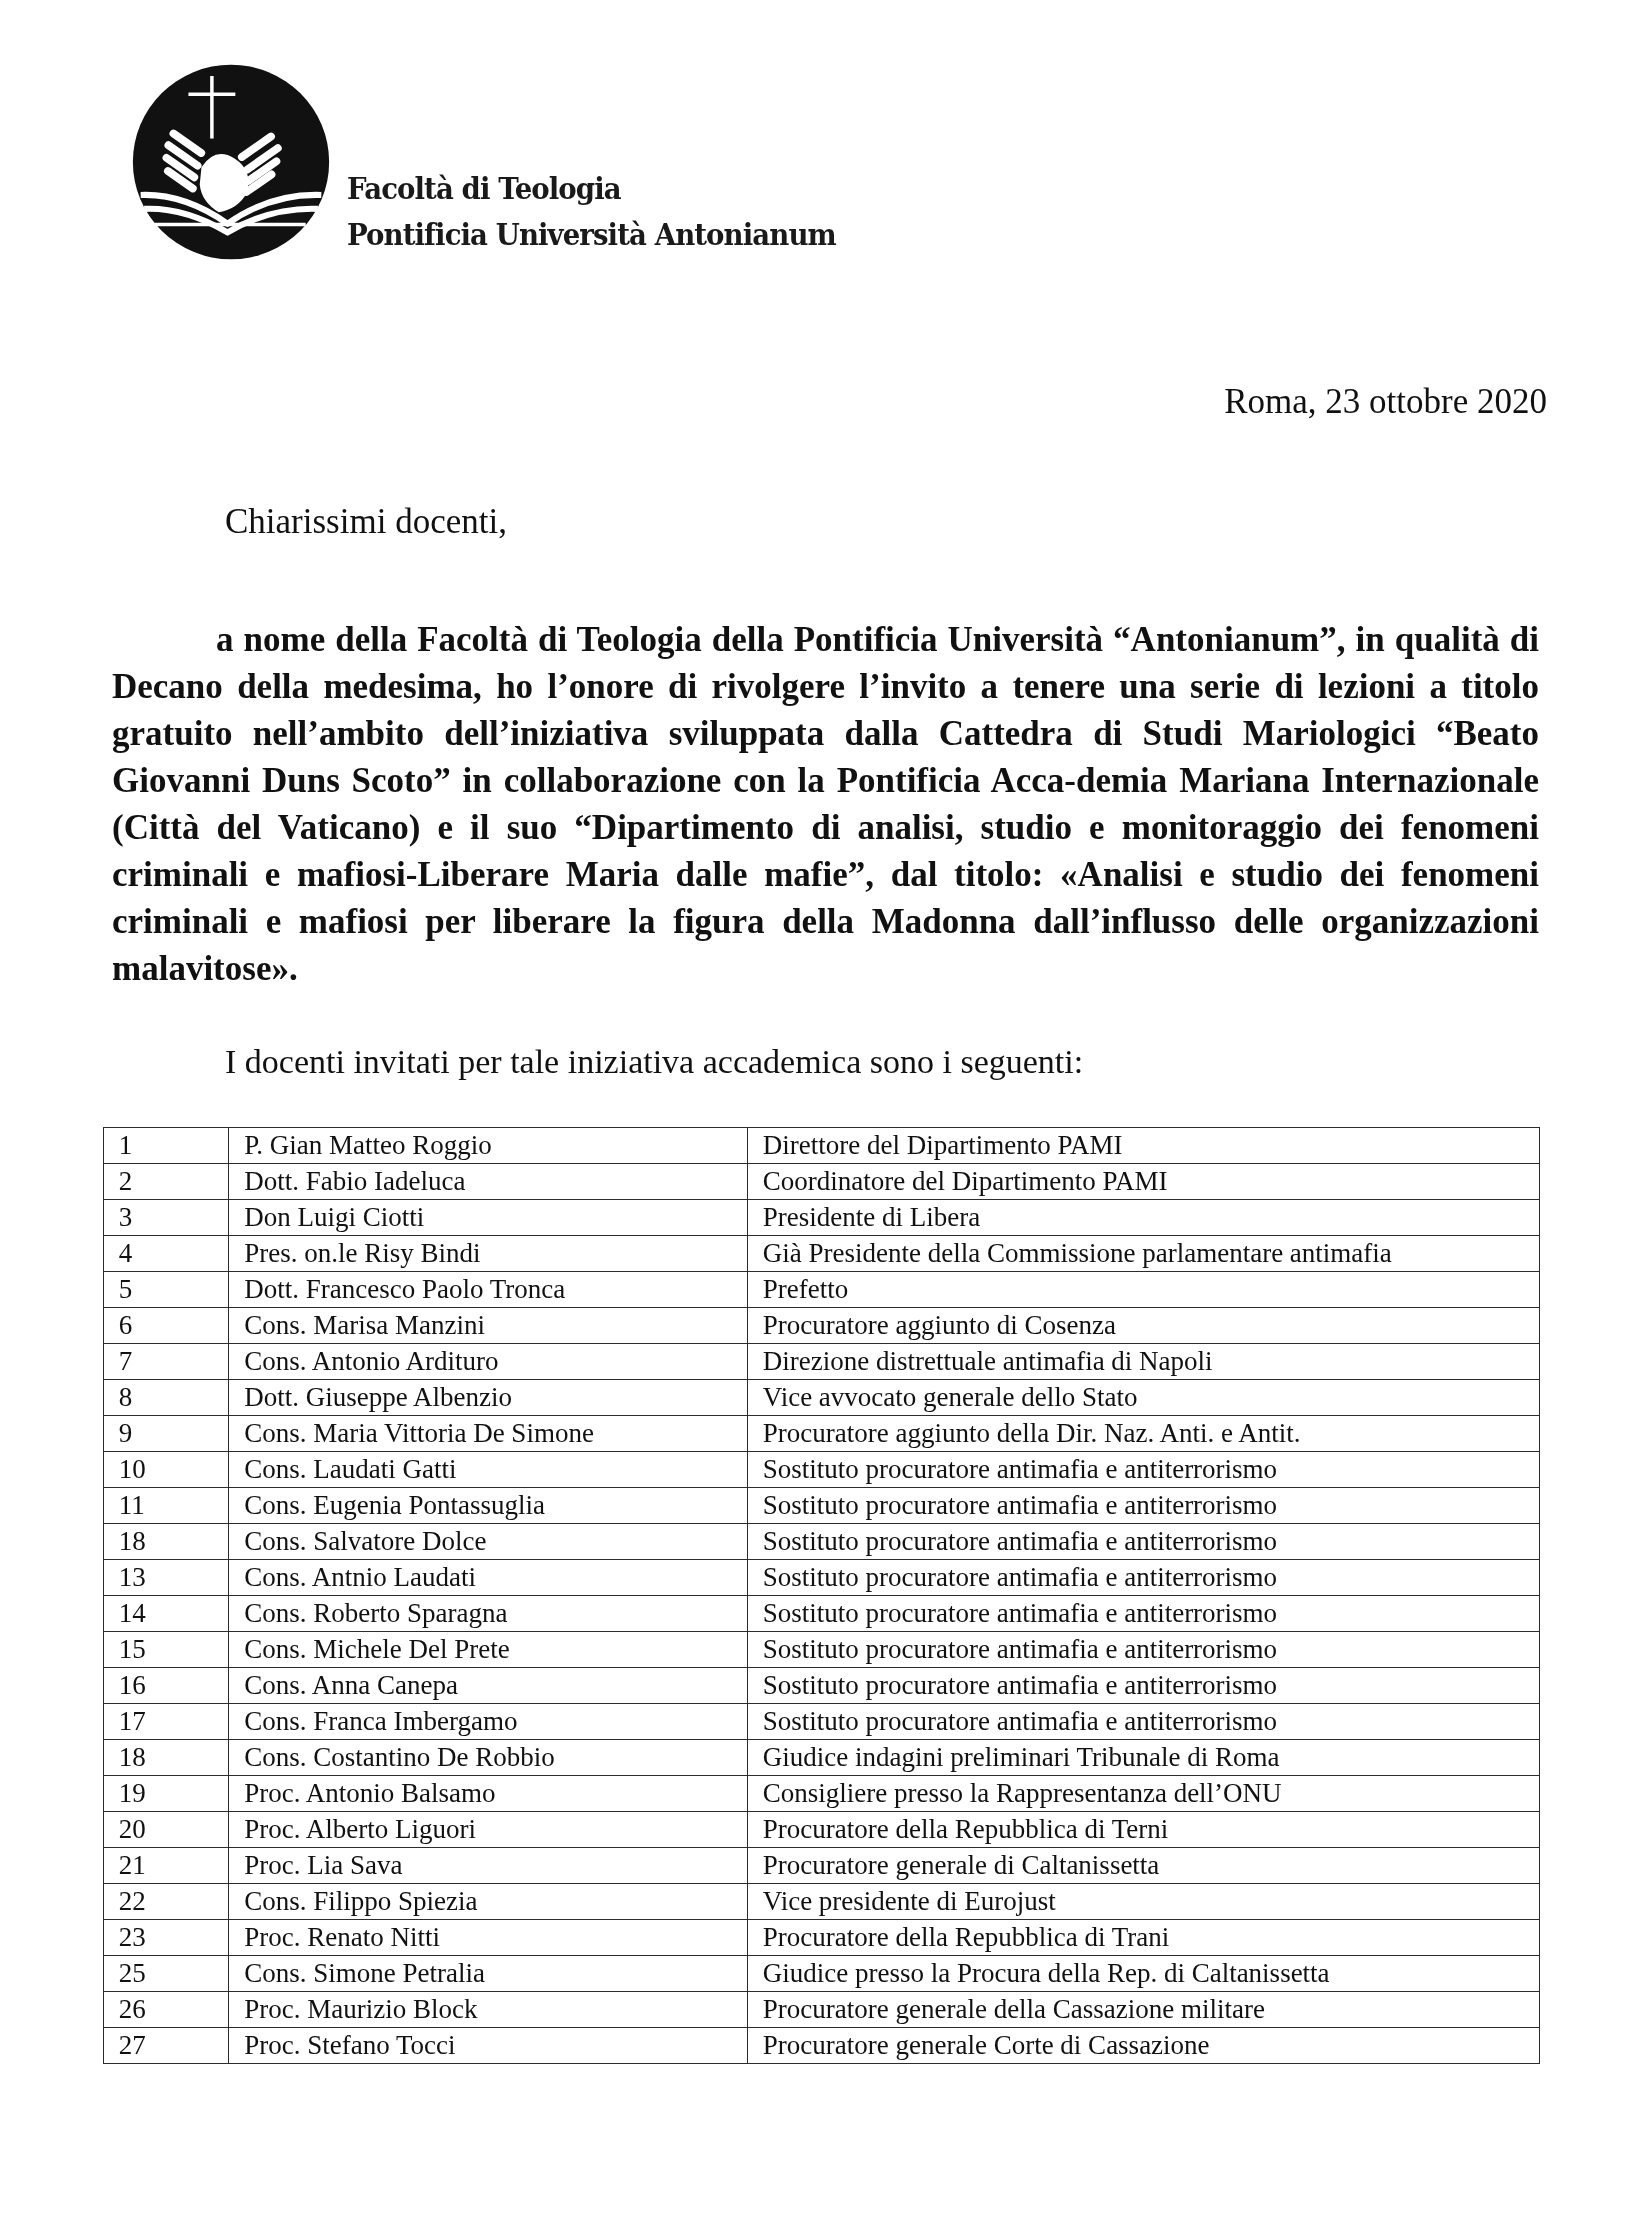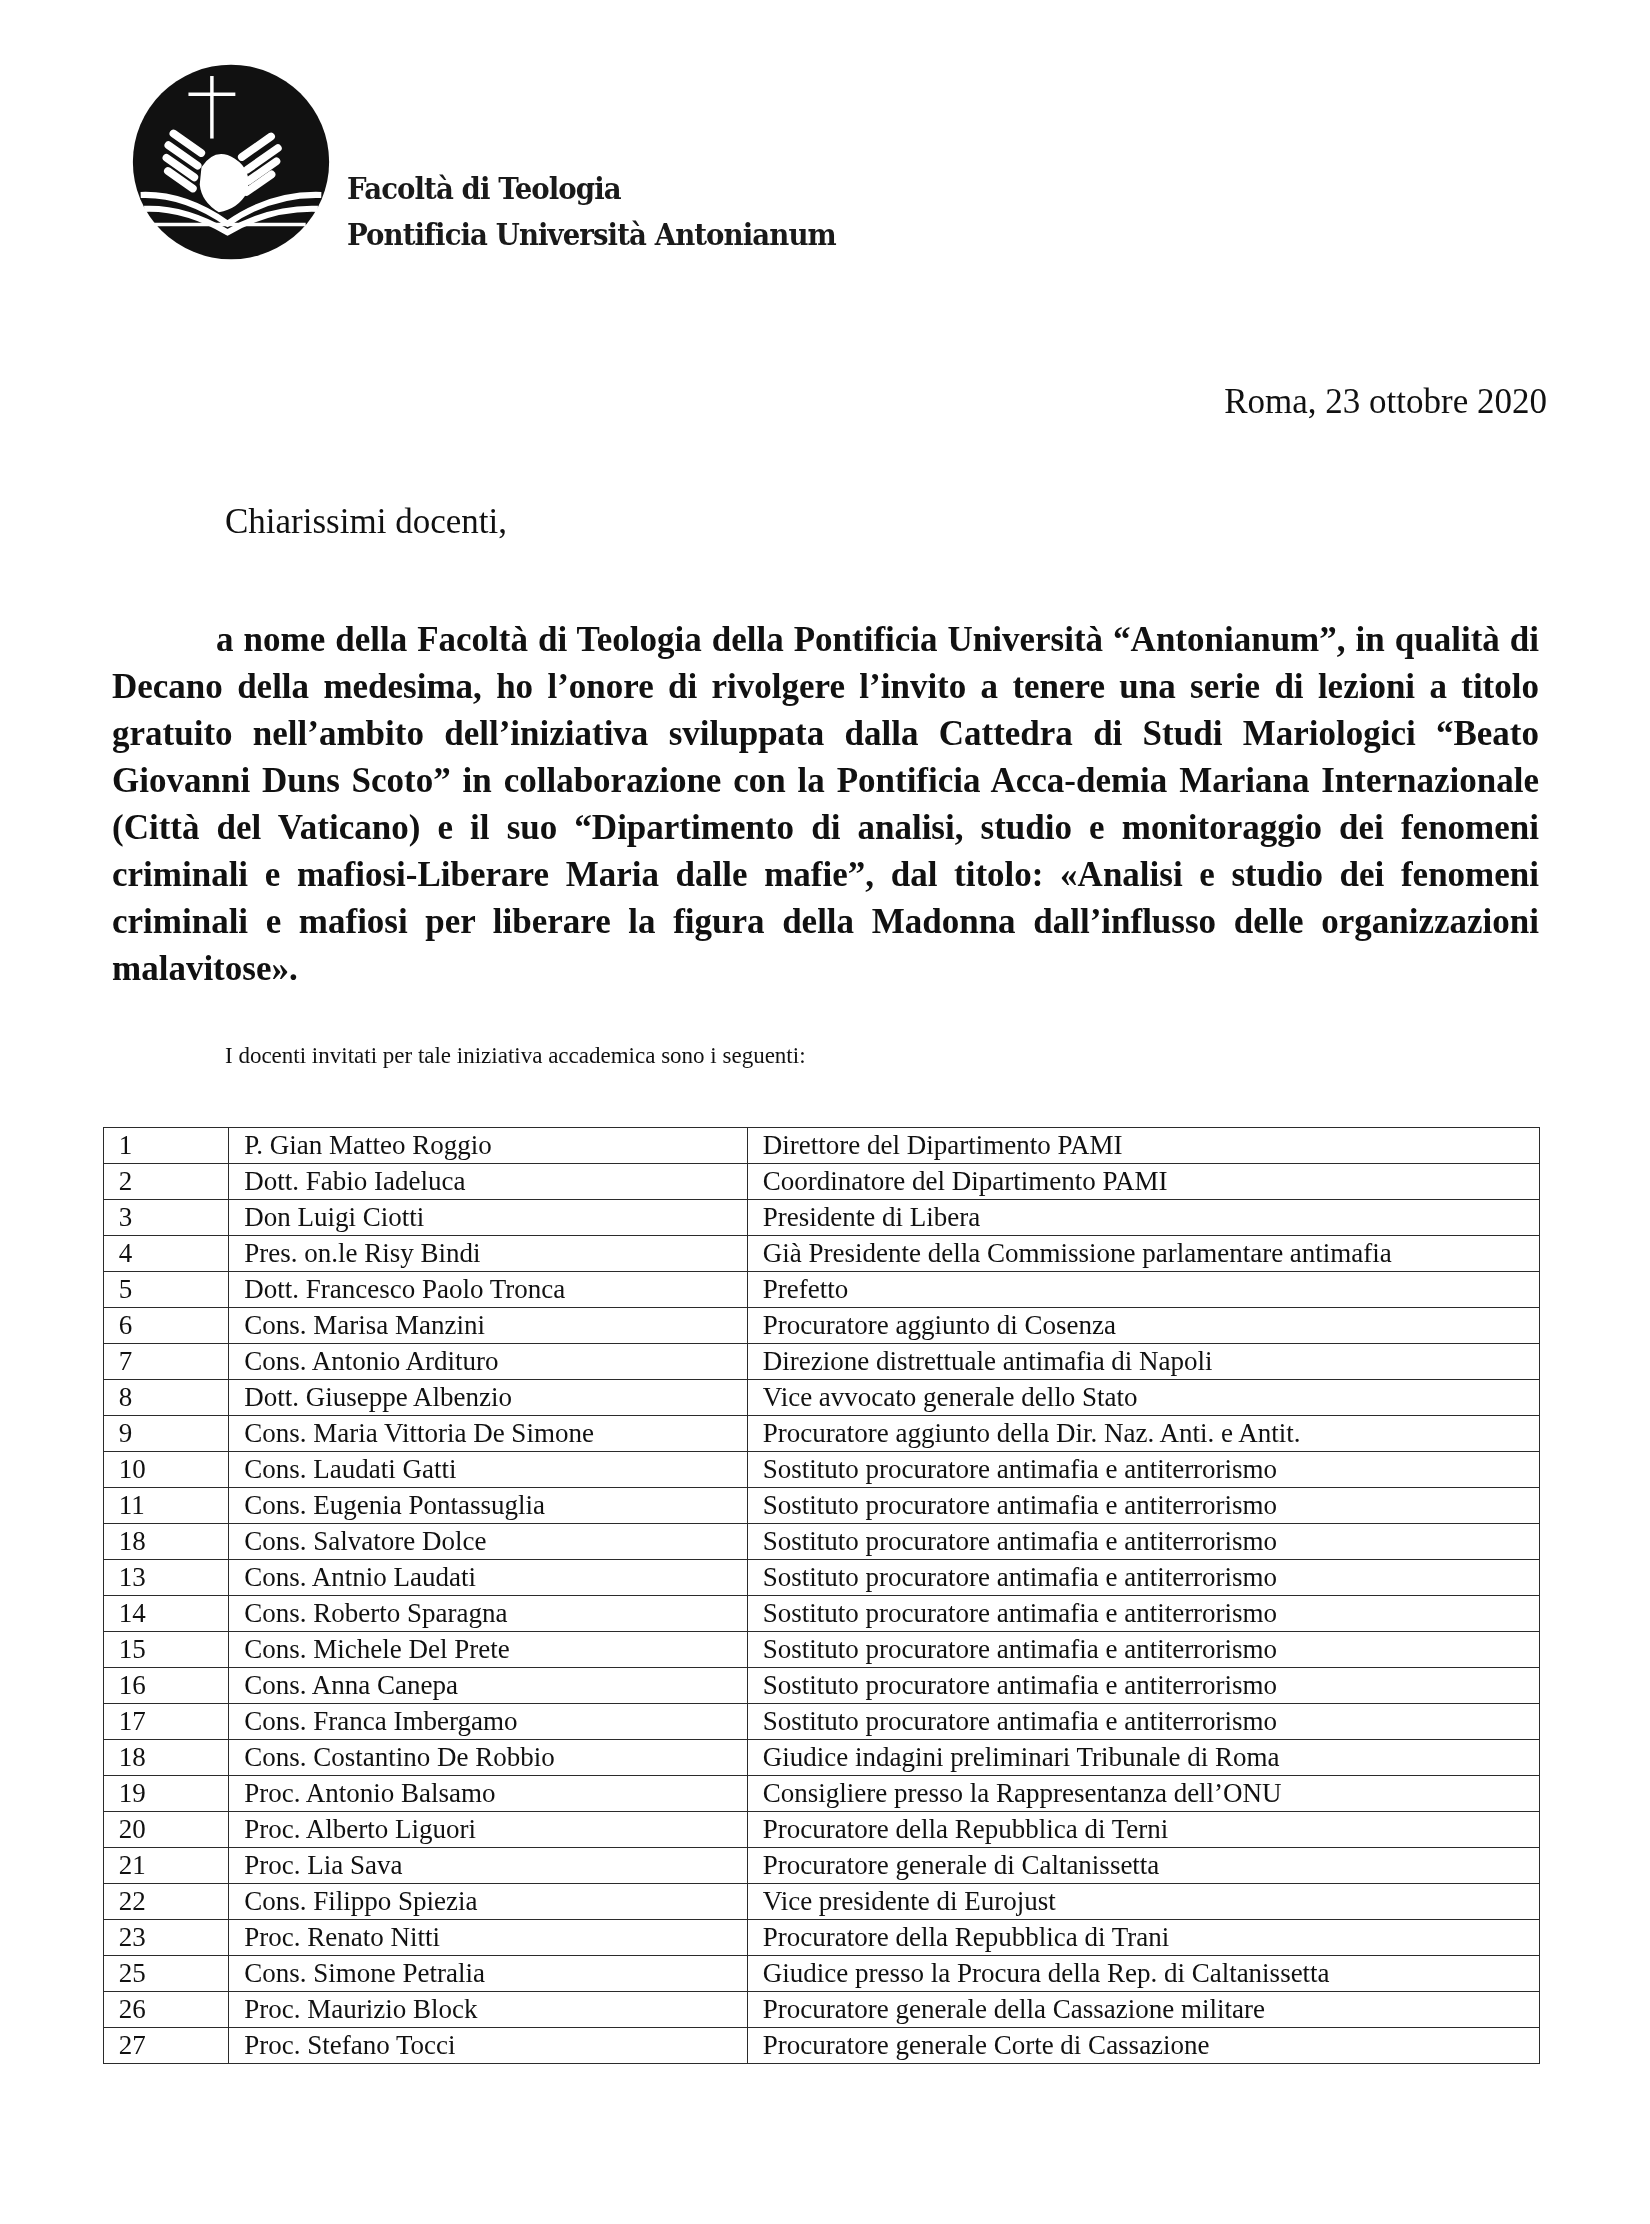--- a/index.html
+++ b/index.html
@@ -13,21 +13,21 @@
                font-weight: bold; font-size: 30px; line-height: 46px;
                letter-spacing: -1px; color: #1a1a1a; transform: scaleX(0.92); transform-origin: left top; }
   .logo-text div { white-space: nowrap; }
 
   .date { position: absolute; right: 103px; top: 382px; font-size: 35px; white-space: nowrap; }
   .greeting { position: absolute; left: 225px; top: 476px; font-size: 35px; white-space: nowrap; margin-top: 26px; }
 
   .body-para { position: absolute; left: 104px; top: 608px; width: 1427px;
                font-size: 35px; line-height: 47px; text-align: justify;
                text-indent: 104px; margin: 8px; font-weight: bold; }
-  .intro-line { position: absolute; left: 225px; top: 1043px; font-size: 23px; white-space: nowrap; }
+  .intro-line { position: absolute; left: 225px; top: 1043px; font-size: 34px; white-space: nowrap; }
 
   table.docenti { position: absolute; left: 103px; top: 1127px; width: 1437px;
                   border-collapse: collapse; font-size: 27px; }
   table.docenti td { border: 1.7px solid #2b2b2b; height: 35px; padding: 0 8.7px 0 14.8px;
                      line-height: 35px; white-space: nowrap; vertical-align: middle; }
   table.docenti td.num { width: 101px; }
   table.docenti td.name { width: 494px; margin-top: 10px; }
 </style>
 </head>
 <body>

